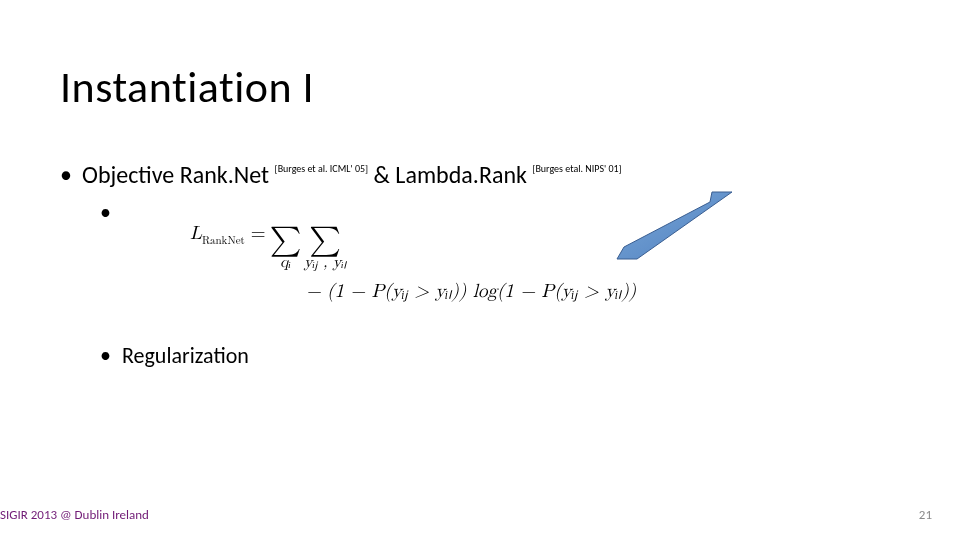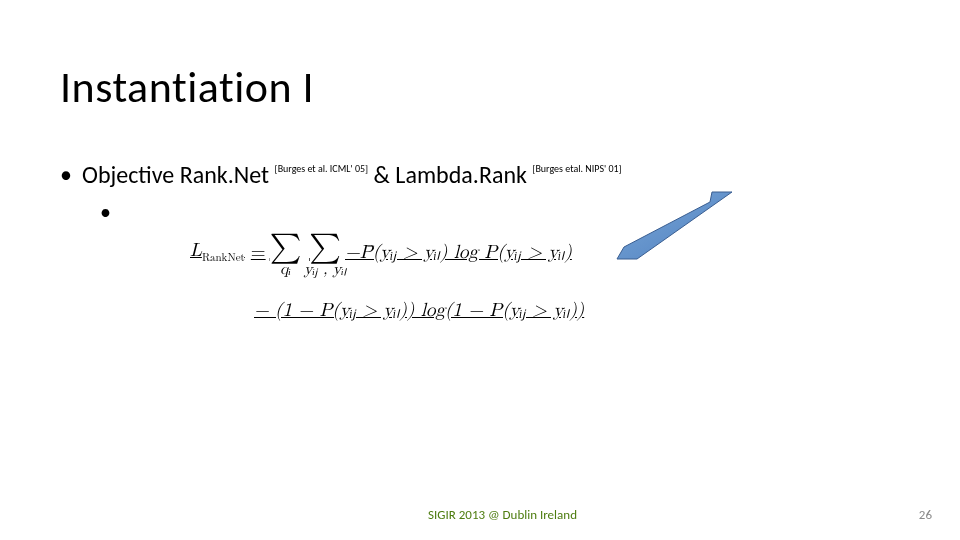--- a/index.html
+++ b/index.html
@@ -63,23 +63,22 @@
     position: absolute;
     left: 190px;
     top: 224px;
     font-family: "Cambria Math", "Latin Modern Math", "Times New Roman", serif;
     font-size: 19px;
     line-height: 1.1;
     color: #000;
   }
   .eq-row {
     display: flex;
-    align-items: flex-end;
+    align-items: flex-start;
     height: 40px;
-    text-decoration: underline;
   }
   .lhs {
     font-style: italic;
     margin-right: 6px;
   }
   .sub {
     font-size: 11px;
     vertical-align: sub;
     font-style: normal;
   }
@@ -95,21 +94,21 @@
     font-style: italic;
     left: 50%;
     transform: translateX(-50%);
     top: 30px;
     white-space: nowrap;
   }
   .term {
     font-style: italic;
   }
   .row2 {
-    margin-left: 64px;
+    margin-left: 116px;
     margin-top: 18px;
   }
   .regularization {
     position: absolute;
     left: 100px;
     top: 342px;
     font-size: 22px;
   }
   .regularization .bullet {
     display: inline-block;
@@ -119,24 +118,23 @@
     position: absolute;
     left: 602px;
     top: 187px;
     pointer-events: none;
   }
   .footer-center {
     position: absolute;
     left: 0;
     right: 0;
     bottom: 18px;
-    text-align: center;
+    text-align: left;
     font-size: 13px;
-    color: #4d7c0f;
-    margin-left: 45px;
+    color: #701a75;
   }
   .footer-right {
     position: absolute;
     right: 28px;
     bottom: 18px;
     font-size: 13px;
     color: #8a8a8a;
   }
 </style>
 </head>
@@ -157,34 +155,36 @@
       <span class="bullet">•</span>
     </div>
   </div>
 
   <div class="eq-block">
     <div class="eq-row">
       <span class="lhs"><span>L</span><span class="sub">RankNet</span></span>
       <span> = </span>
       <span class="sum">∑<span class="below">qᵢ</span></span>
       <span class="sum">∑<span class="below">yᵢⱼ , yᵢₗ</span></span>
-      <span class="term"> −P̄(yᵢⱼ &gt; yᵢₗ) log P(yᵢⱼ &gt; yᵢₗ)</span>
     </div>
     <div class="eq-row row2">
       <span class="term">− (1 − P(yᵢⱼ &gt; yᵢₗ)) log(1 − P(yᵢⱼ &gt; yᵢₗ))</span>
     </div>
   </div>
 
   <svg class="arrow-svg" width="140" height="80">
     <defs>
       <linearGradient id="g1" x1="0%" y1="0%" x2="100%" y2="100%">
         <stop offset="0%" stop-color="#7aa8d8"></stop>
         <stop offset="100%" stop-color="#4f7fbf"></stop>
       </linearGradient>
     </defs>
     <polygon points="110,5 130,5 35,72 15,72 22,60 108,15" fill="url(#g1)" stroke="#3a5e91" stroke-width="1"></polygon>
   </svg>
 
+  <div class="regularization">
+    <span class="bullet">•</span><span>Regularization</span>
+  </div>
 
   <div class="footer-center">SIGIR 2013 @ Dublin Ireland</div>
-  <div class="footer-right">26</div>
+  <div class="footer-right">21</div>
 
 </div>
 
 </body></html>

